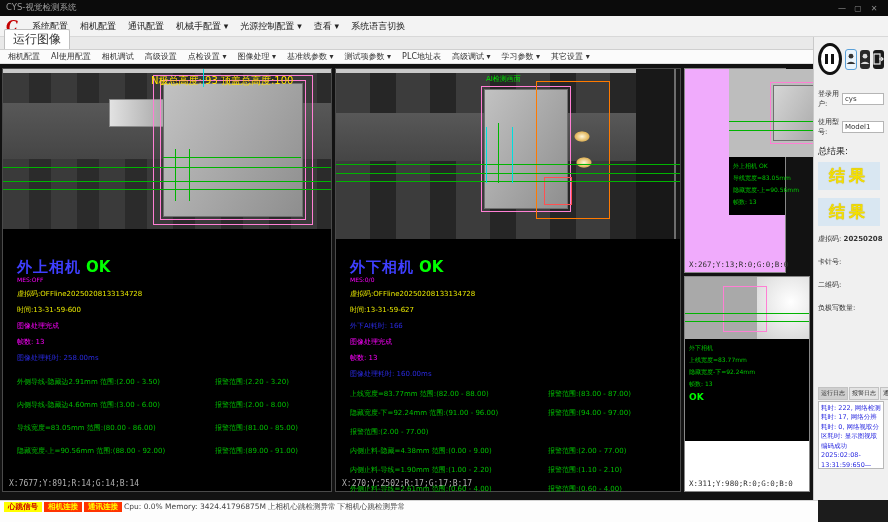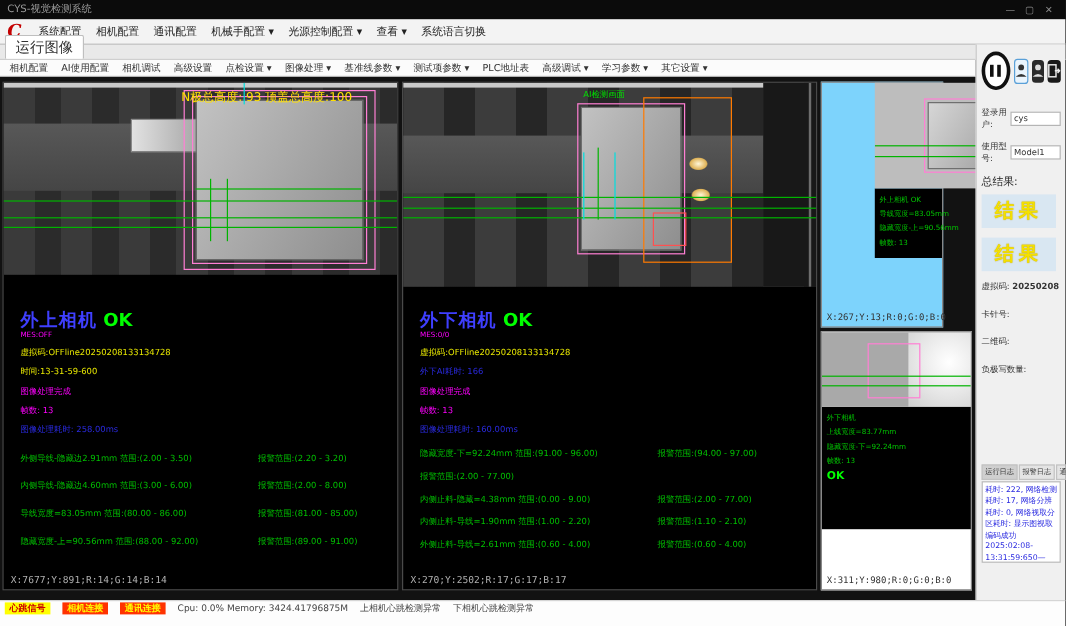--- a/index.html
+++ b/index.html
@@ -24,21 +24,21 @@
        padding:1px 8px 1px 8px;border-radius:2px 2px 0 0;}
   
   .toolbar{position:absolute;left:0;top:50px;width:813px;height:14px;background:#fbfbfb;
            border-bottom:1px solid #e0e0e0;display:flex;align-items:center;gap:11px;
            padding:0 8px;box-sizing:border-box;font-size:8px;color:#333;white-space:nowrap;}
   
   .main{position:absolute;left:0;top:64px;width:813px;height:436px;background:#121212;}
   .vpanel{position:absolute;background:#000;border:1px solid #4a4a4a;box-sizing:border-box;}
   .p-left{left:2px;top:4px;width:330px;height:424px;}
   .p-mid{left:335px;top:4px;width:346px;height:424px;}
-  .p-minitop{left:684px;top:4px;width:102px;height:205px;background:#7dd3fc;border-color:#888;padding-left:44px;}
+  .p-minitop{left:684px;top:4px;width:102px;height:205px;background:#f0abfc;border-color:#888;padding-left:44px;}
   .p-minibot{left:684px;top:212px;width:126px;height:216px;background:#ffffff;border-color:#888;}
   
   .cam{position:relative;overflow:hidden;}
   .cam-l{width:328px;height:160px;background:
       repeating-linear-gradient(90deg,#3a3a3a 0 26px,#2b2b2b 26px 48px);}
   .cam-m{width:344px;height:170px;background:
       repeating-linear-gradient(90deg,#3c3c3c 0 34px,#262626 34px 60px);}
   .lightstrip{position:absolute;left:0;top:0;width:100%;height:4px;background:#c9c9c9;}
   .band{position:absolute;left:0;width:100%;background:linear-gradient(#585858,#454545);}
   .cell{position:absolute;background:linear-gradient(120deg,#c2c2c2,#8e8e8e);border:1px solid #6f6f6f;}
@@ -95,22 +95,22 @@
   .resultbox{width:62px;height:28px;background:#d9e7f2;display:flex;align-items:center;justify-content:center;
              color:#f4e000;font-size:16px;font-weight:bold;letter-spacing:4px;margin-bottom:8px;
              text-shadow:0 0 1px #b09000;}
   .lbl{margin-bottom:13px;}
   .logtabs{display:flex;gap:1px;margin-top:74px;}
   .logtab{font-size:6px;padding:1px 2px;background:#e4e4e4;border:1px solid #c2c2c2;white-space:nowrap;}
   .logtab.active{background:#cfcfcf;}
   .logbox{background:#fff;border:1px solid #b8b8b8;height:62px;margin-top:1px;
           font-size:6.5px;color:#2a2ae0;padding:2px;overflow:hidden;line-height:1.45;}
   
-  .statusbar{position:absolute;left:0;top:500px;width:888px;height:22px;background:#fdfdfd;
-             border-top:1px solid #d5d5d5;display:flex;align-items:flex-start;gap:10px;
+  .statusbar{position:absolute;left:0;top:500px;width:818px;height:22px;background:#fdfdfd;
+             border-top:1px solid #d5d5d5;display:flex;align-items:flex-start;gap:2px;
              padding:1px 4px;box-sizing:border-box;font-size:7.5px;color:#444;}
   .badge{padding:0 4px;font-weight:bold;font-size:7.5px;line-height:10px;}
   .badge.hb{background:#ffff00;color:#cc0000;}
   .badge.cam{background:#ff3300;color:#ffff00;}
   .badge.comm{background:#ff3300;color:#ffff00;}
   svg{display:block;}
 </style>
 </head>
 <body>
 
@@ -222,25 +222,30 @@
         <div class="cyv" style="left:150px;top:58px;height:56px;"></div>
         <div class="cyv" style="left:176px;top:58px;height:56px;"></div>
         <div class="glv" style="left:162px;top:54px;height:60px;"></div>
         <div class="ovl-g" style="left:150px;top:5px;">AI检测画面</div>
       </div>
       <div class="resblock" style="padding-top:18px;">
         <span class="cam-title">外下相机</span>
         <span class="okbig">OK</span>
         <div class="mesline">MES:0/0</div>
         <div class="yline">虚拟码:OFFline20250208133134728</div>
+        <div class="yline">时间:13-31-59-627</div>
         <div class="bline">外下AI耗时: 166</div>
         <div class="mline">图像处理完成</div>
         <div class="mline">帧数: 13</div>
         <div class="bline">图像处理耗时: 160.00ms</div>
         <div class="mrows" style="margin-top:10px;">
+          <div class="mrow">
+            <span class="t">上线宽度=83.77mm 范围:(82.00 - 88.00)</span>
+            <span class="a">报警范围:(83.00 - 87.00)</span>
+          </div>
           <div class="mrow">
             <span class="t">隐藏宽度-下=92.24mm 范围:(91.00 - 96.00)</span>
             <span class="a">报警范围:(94.00 - 97.00)</span>
           </div>
           <div class="mrow">
             <span class="a">报警范围:(2.00 - 77.00)</span>
           </div>
           <div class="mrow">
             <span class="t">内侧止料-隐藏=4.38mm 范围:(0.00 - 9.00)</span>
             <span class="a">报警范围:(2.00 - 77.00)</span>

